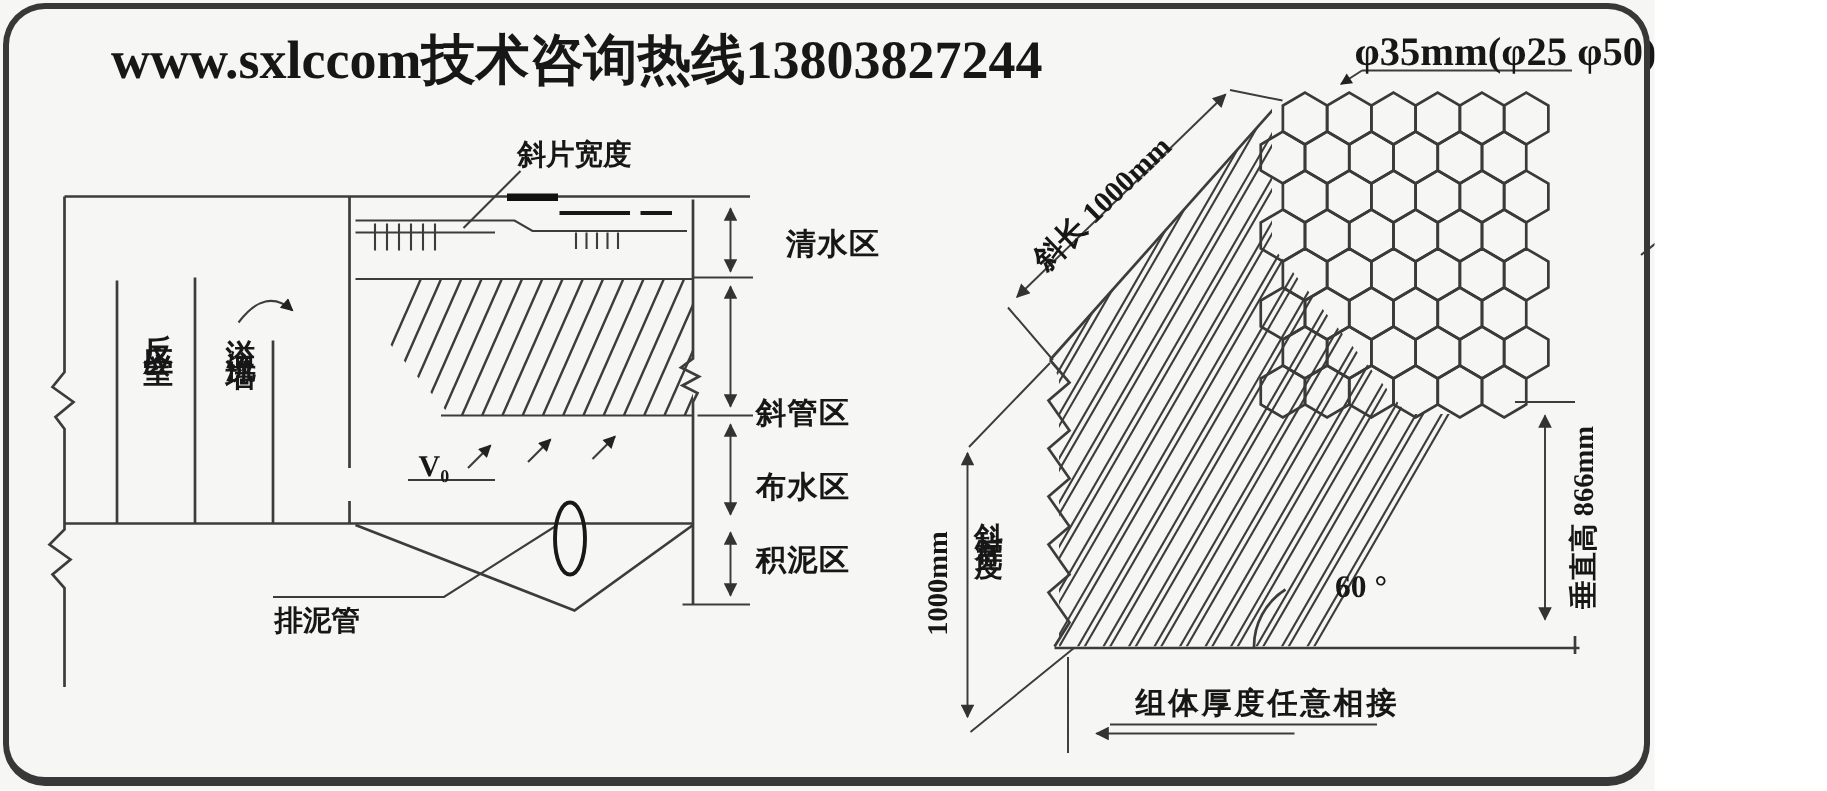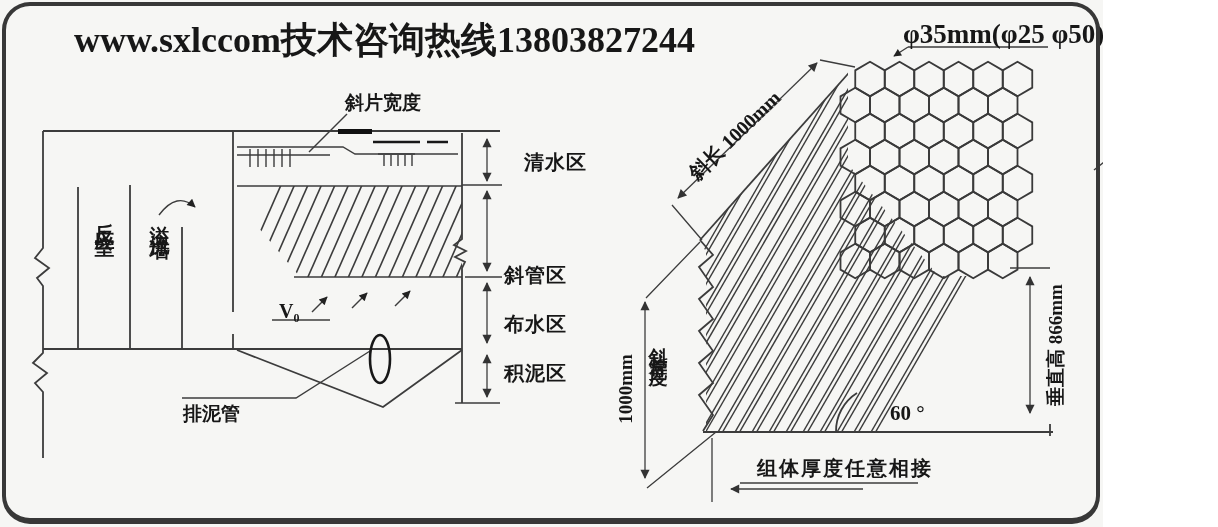--- a/index.html
+++ b/index.html
@@ -30,21 +30,21 @@
   .lbl-react{left:92px;top:206px;}
   .lbl-wall{left:147px;top:210px;}
   .lbl-v0{left:279px;top:300px;font-size:20px;}
   .lbl-mud{left:183px;top:366px;font-size:19px;margin-top:35px;}
   .lbl-phi{left:903px;top:19px;font-size:27px;}
   .rot{transform-origin:center;text-align:center;}
   .lbl-slant{left:655px;top:122px;width:160px;font-size:20px;transform:rotate(-44deg);}
   .lbl-w1000{left:566px;top:378px;width:120px;font-size:19px;transform:rotate(-90deg);}
   .lbl-sheet{left:645px;top:333px;font-size:19px;letter-spacing:6px;}
   .lbl-866{left:971px;top:332px;width:170px;font-size:19px;transform:rotate(-90deg);}
-  .lbl-60{left:890px;top:401px;font-size:21px;}
+  .lbl-60{left:890px;top:379px;font-size:21px;}
   .lbl-module{left:757px;top:455px;font-size:20px;letter-spacing:2px;}
   .lbl-L{left:1129px;top:97px;font-size:22px;font-weight:bold;}
 </style>
 </head>
 <body>
 
 <div class="stage">
 
   <svg width="1218" height="527" viewBox="0 0 1218 527">
     <defs>

